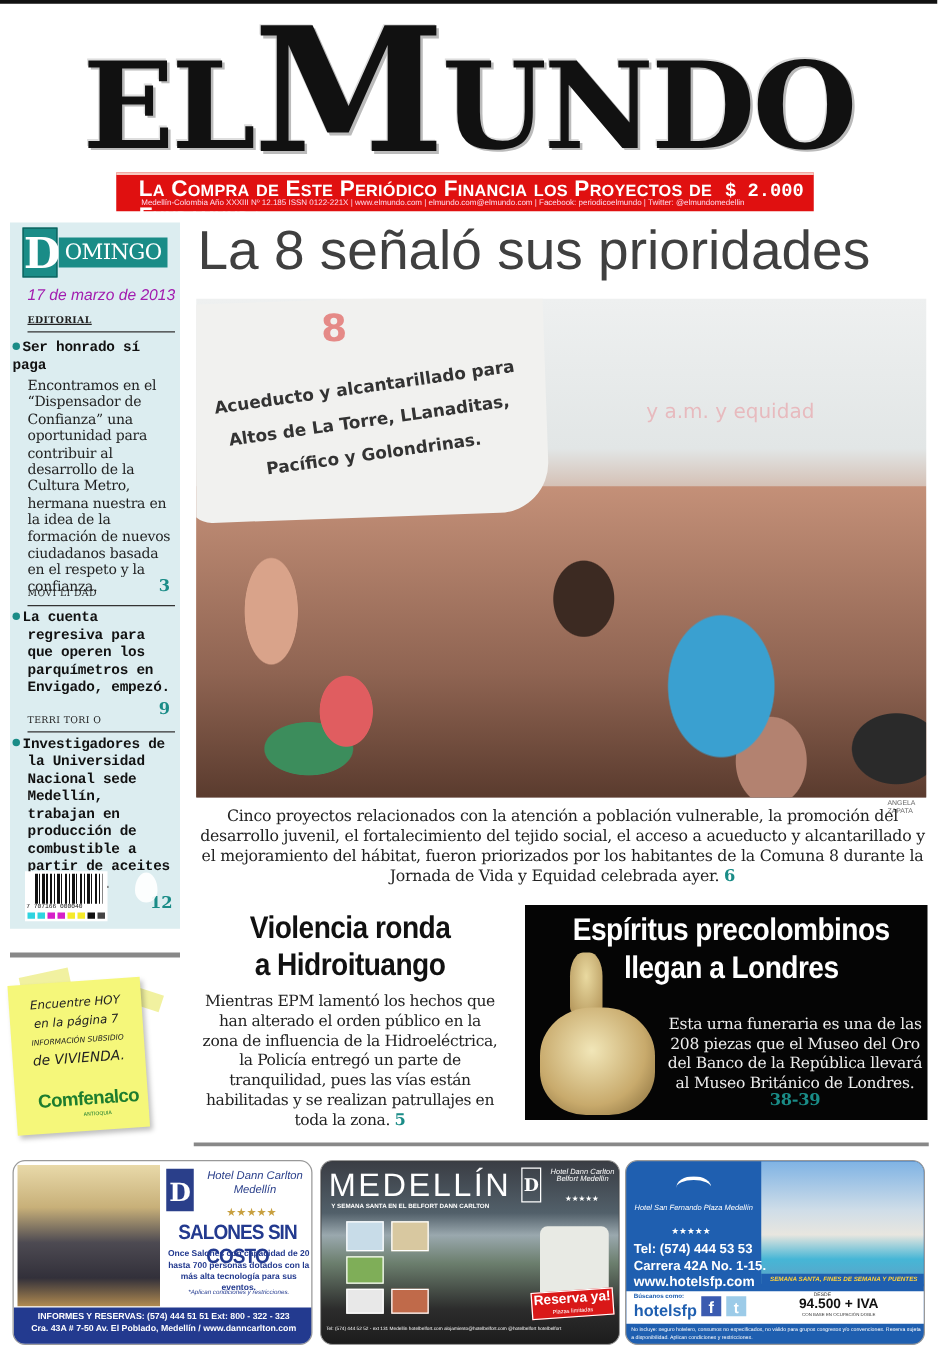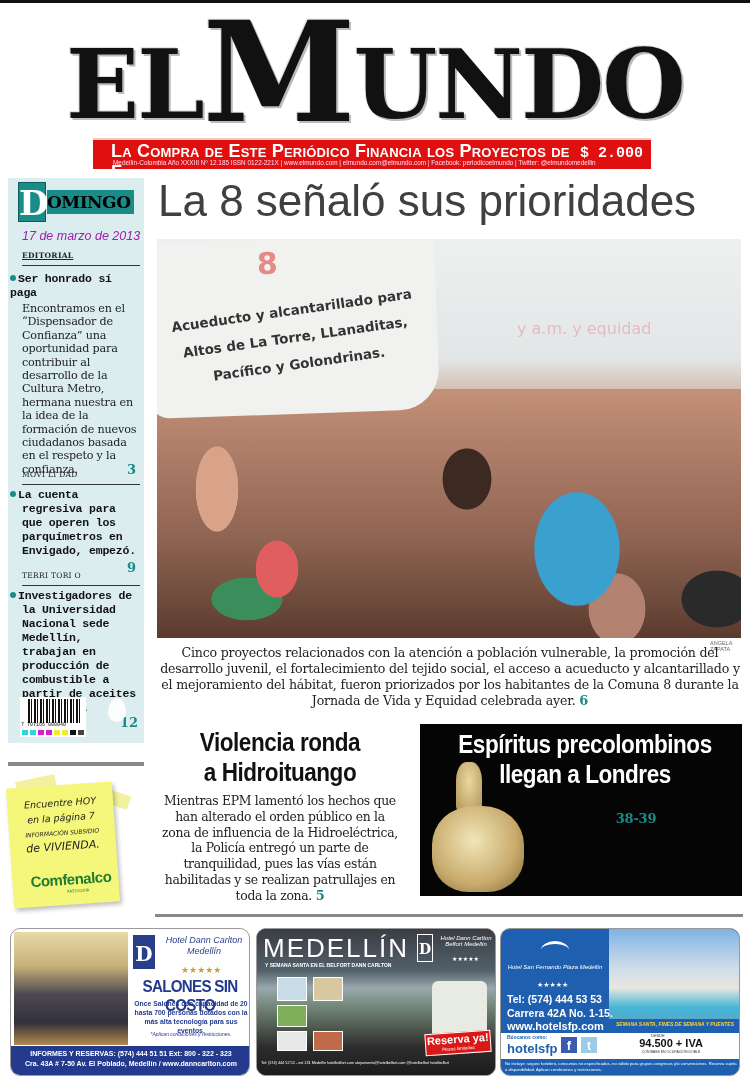--- a/index.html
+++ b/index.html
@@ -11,21 +11,21 @@
 .mast .sm{font-size:96px;line-height:105px}
 .mast .big{font-size:138px;line-height:128px}
 .redbar{left:93px;top:138px;width:558px;height:31px;background:#e01010;color:#fff;border-top:2px solid #f7c9c0}
 .redbar .slogan{position:absolute;left:18px;top:1px;font-family:"Liberation Sans",sans-serif;font-weight:bold;font-size:18px;letter-spacing:0.2px;font-variant:small-caps}
 .redbar .price{position:absolute;right:8px;top:5px;font-family:Liberation Mono, monospace;font-weight:bold;font-size:15px}
 .redbar .info{position:absolute;left:20px;top:19px;font-family:"Liberation Sans",sans-serif;font-size:6.4px;color:#fde}
 
 .side{left:8px;top:178px;width:136px;height:565px;background:#dcedf0}
 .dom{left:18px;top:182px;width:116px;height:40px;}
 .dom .d{position:absolute;left:0;top:0;width:28px;height:40px;background:#1a8c87;color:#fff;font-family:"DejaVu Serif",serif;font-weight:bold;font-size:34px;line-height:40px;text-align:center;border:1px solid #0d5f5b}
-.dom .rest{position:absolute;left:29px;top:8px;width:87px;height:24px;background:#1a8c87;color:#000000;font-family:"DejaVu Serif",serif;font-weight:bold;font-size:17px;line-height:24px;letter-spacing:-0.5px}
+.dom .rest{position:absolute;left:29px;top:8px;width:87px;height:24px;background:#1a8c87;color:#ffffff;font-family:"DejaVu Serif",serif;font-weight:normal;font-size:17px;line-height:24px;text-align:center;letter-spacing:-0.5px}
 .date{left:22px;top:229px;font-family:"Liberation Sans",sans-serif;font-style:italic;font-size:12.5px;color:#a21caf}
 .sec{font-family:"DejaVu Serif",serif;font-size:7.5px;color:#222;border-bottom:1px solid #333;width:118px;padding-bottom:5px;letter-spacing:0.3px}
 .sec.bold{font-weight:bold;text-decoration:underline}
 .bullet{width:6px;height:6px;border-radius:50%;background:#1a8c87;display:inline-block;margin-right:2px;vertical-align:1px}
 .shead{font-family:Liberation Mono, monospace;font-weight:bold;font-size:11.5px;color:#111;line-height:14px;letter-spacing:-0.2px}
 .sbody{font-family:"DejaVu Serif",serif;font-size:11.2px;line-height:13.4px;color:#222;letter-spacing:-0.2px}
 .pnum{font-family:"DejaVu Serif",serif;font-weight:bold;font-size:13px;color:#1a8c87}
 .barcode{left:20px;top:697px;width:66px;height:40px;background:#fff}
 .barcode .bars{position:absolute;left:8px;top:2px;width:54px;height:24px;background:repeating-linear-gradient(90deg,#111 0 2px,#fff 2px 3px,#111 3px 4px,#fff 4px 6px)}
 .barcode .num{position:absolute;left:1px;top:25px;font-family:"Liberation Mono",monospace;font-size:5px;color:#111}
@@ -162,20 +162,21 @@
 </div>
 
 <div class="abs black">
   <div class="h2" style="font-size:25px">Espíritus precolombinos</div>
   <div class="h2" style="font-size:25px;position:absolute;left:10px;top:35px;width:310px;color:#fff">llegan a Londres</div>
   <div class="urn">
     <div class="lid"></div>
     <div class="body"></div>
   </div>
   <div class="txt">
+    <div>Esta urna funeraria es una de las 208 piezas que el Museo del Oro del Banco de la República llevará al Museo Británico de Londres.</div>
     <div class="pnum">38-39</div>
   </div>
 </div>
 
 <div class="abs graybar" style="left:155px;top:914px;width:588px;height:3px"></div>
 
 <div class="abs ad ad1">
   <div style="position:absolute;left:3px;top:3px;width:114px;height:113px;background:linear-gradient(180deg,#e8d9a9 0%,#c8b079 30%,#4d4a52 55%,#32303a 80%,#b08a50 100%)"></div>
   <div style="position:absolute;left:122px;top:6px;width:22px;height:34px;background:#2a3f8a;color:#fff;font-family:'DejaVu Serif',serif;font-weight:bold;font-size:20px;text-align:center;line-height:38px">D</div>
   <div class="f-ls" style="position:absolute;left:148px;top:6px;width:90px;font-style:italic;font-size:9px;color:#2a3f8a;text-align:center;line-height:11px">Hotel Dann Carlton Medellín</div>

